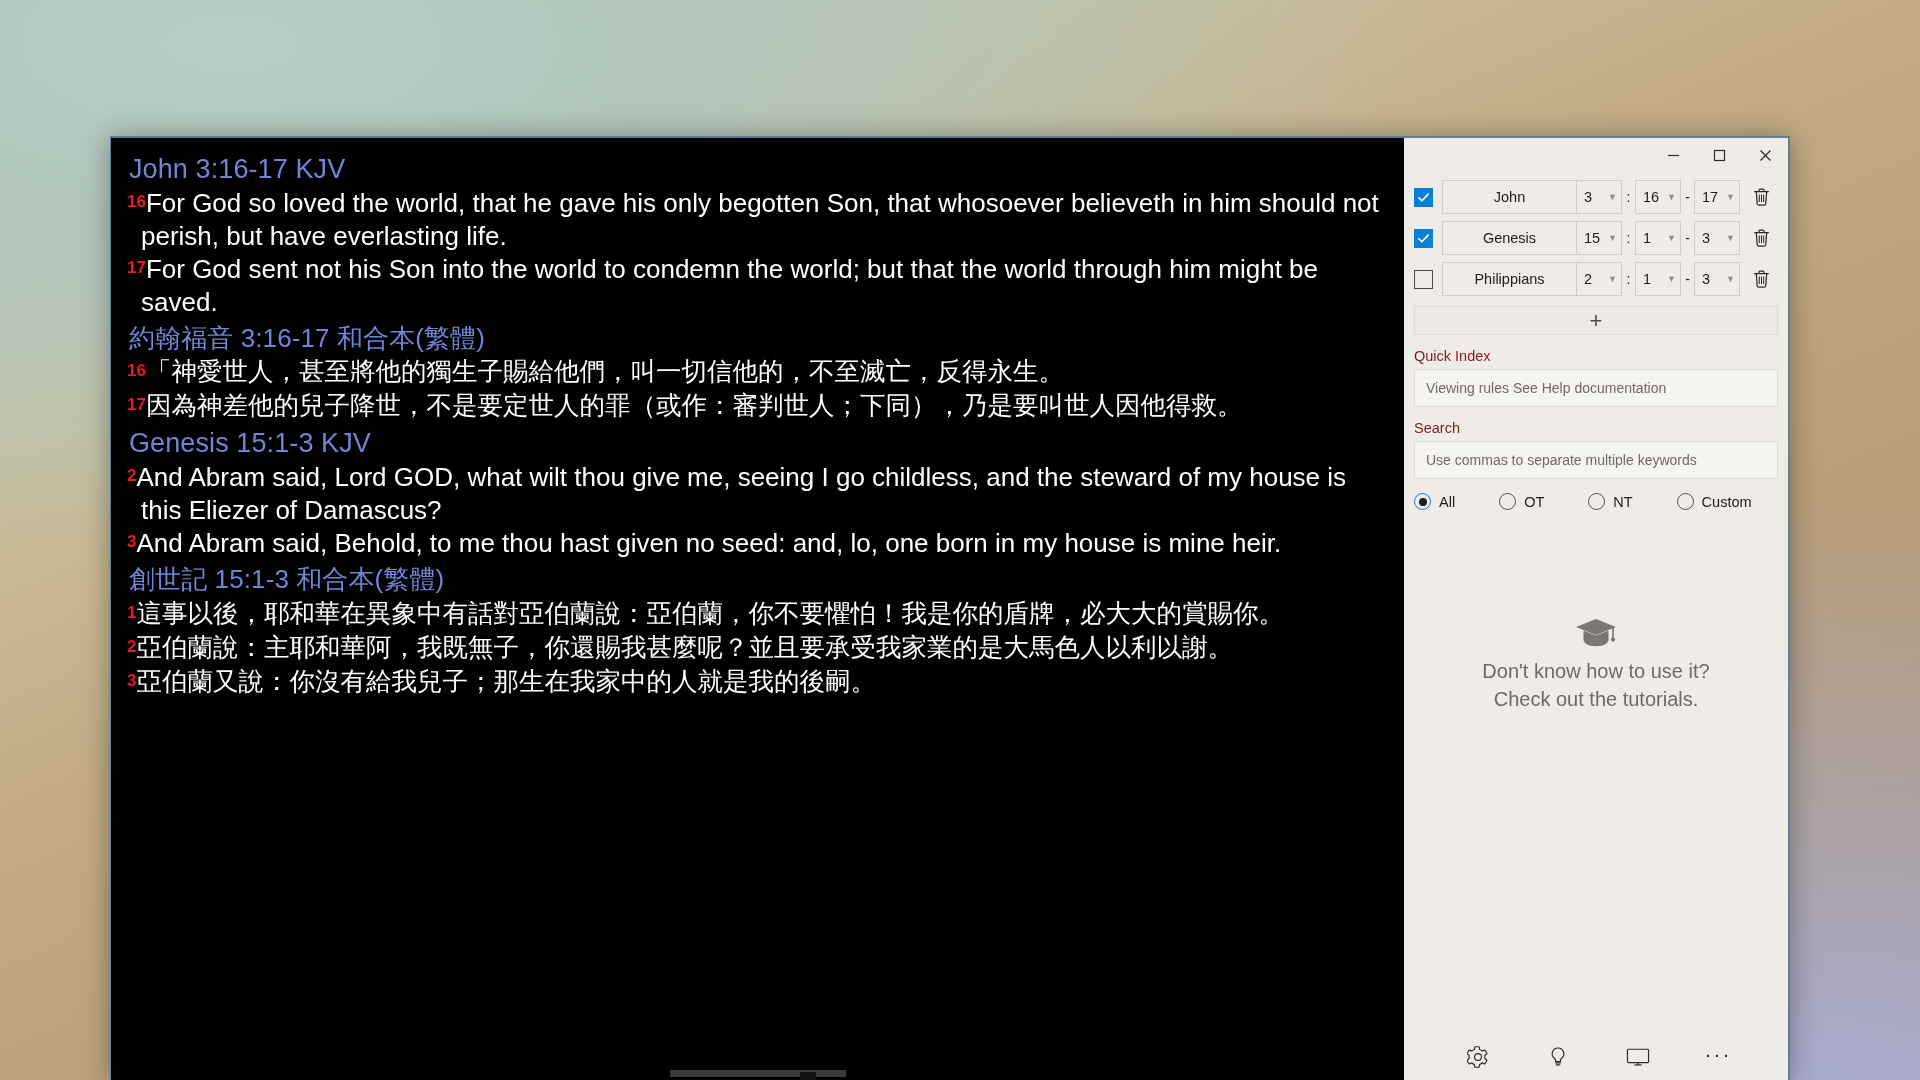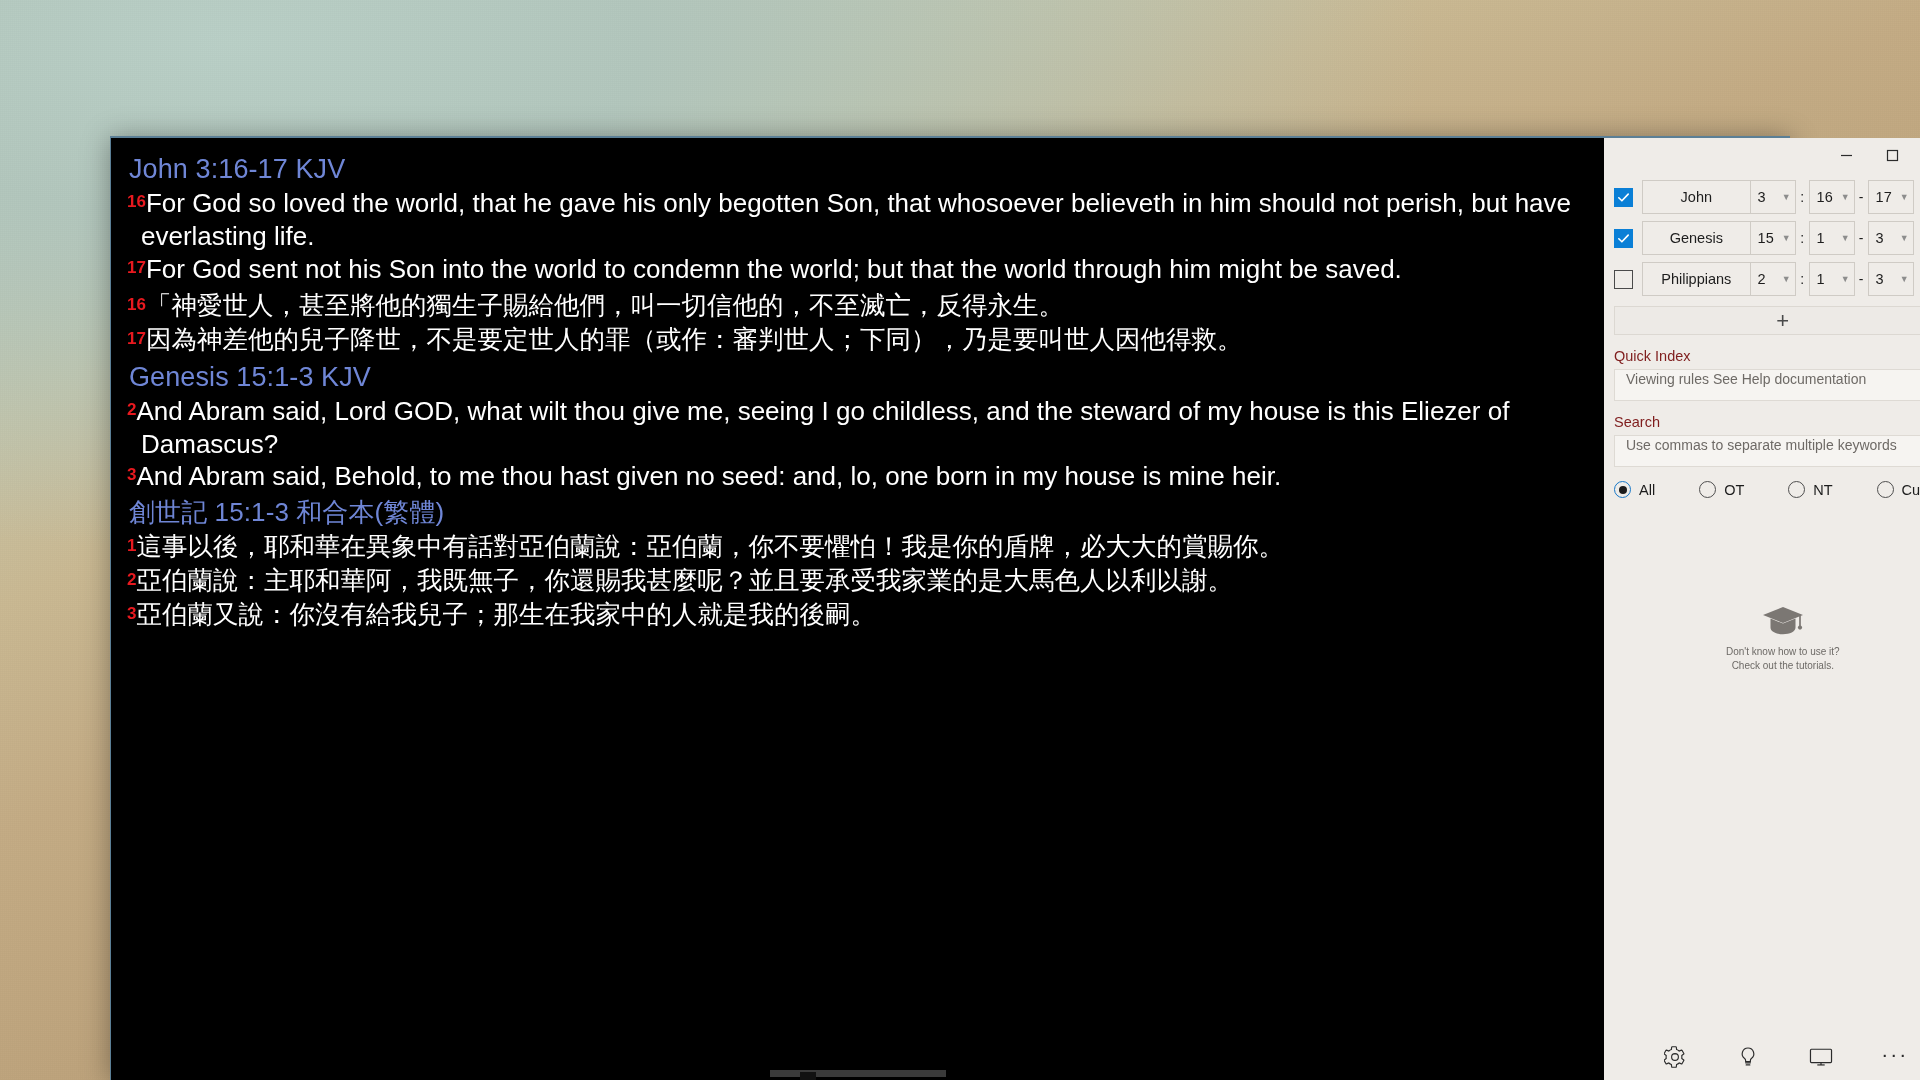--- a/index.html
+++ b/index.html
@@ -49,21 +49,21 @@
     box-shadow: 0 2px 26px rgba(0,0,0,.35);
     border-top: 2px solid #5b7f96;
     border-left: 1px solid #5b7f96;
     border-right: 2px solid #5b7f96;
     box-sizing: border-box;
   }
 
   
   #reading-pane {
     position: relative;
-    width: 1493px;
+    width: 1293px;
     background: #000000;
     overflow: hidden;
     flex: 0 0 auto;
   }
   #verse-scroll {
     padding: 14px 16px 0 16px;
     box-sizing: border-box;
     height: 100%;
   }
   .passage { margin: 0 0 3px 0; }
@@ -201,25 +201,25 @@
   }
   #add-row .plus { font-size: 22px; color: #4a4a4a; line-height: 1; font-weight: 300; }
 
   .section-label {
     margin: 13px 0 5px 10px;
     font-size: 14.5px;
     color: #7f1d1d;
   }
   .text-field {
     margin: 0 10px;
-    height: 32px;
+    height: 38px;
     border: 1px solid #dedad4;
     background: #f6f4f1;
     display: flex;
-    align-items: flex-start;
+    align-items: center;
     padding: 0 9px;
     box-sizing: border-box;
   }
   .text-field input {
     border: 0;
     outline: 0;
     background: transparent;
     width: 100%;
     font-family: "Liberation Sans", sans-serif;
     font-size: 14px;
@@ -260,21 +260,21 @@
     background: #1c1c1c;
   }
 
   #tutorial-block {
     margin-top: 108px;
     text-align: center;
     color: #6d6a66;
     flex: 0 0 auto;
   }
   #tutorial-block .cap { display: flex; justify-content: center; margin-bottom: 9px; }
-  .tut-line { font-size: 10px; line-height: 1.42; }
+  .tut-line { font-size: 20px; line-height: 1.42; }
 
   #sidebar-spacer { flex: 1 1 auto; }
 
   #bottom-bar {
     height: 46px;
     flex: 0 0 auto;
     display: flex;
     align-items: center;
     justify-content: space-around;
     padding: 0 30px 0 34px;
@@ -308,20 +308,21 @@
 <div id="app-window">
 
   <div id="reading-pane">
     <div id="verse-scroll">
         <div class="passage">
           <div class="passage-title">John 3:16-17 KJV</div>
           <div class="verse"><span class="vnum">16</span><span>For God so loved the world, that he gave his only begotten Son, that whosoever believeth in him should not perish, but have everlasting life.</span></div>
           <div class="verse"><span class="vnum">17</span><span>For God sent not his Son into the world to condemn the world; but that the world through him might be saved.</span></div>
         </div>
         <div class="passage">
+          <div class="passage-title cjk">約翰福音 3:16-17 和合本(繁體)</div>
           <div class="verse cjk"><span class="vnum">16</span><span>「神愛世人，甚至將他的獨生子賜給他們，叫一切信他的，不至滅亡，反得永生。</span></div>
           <div class="verse cjk"><span class="vnum">17</span><span>因為神差他的兒子降世，不是要定世人的罪（或作：審判世人；下同），乃是要叫世人因他得救。</span></div>
         </div>
         <div class="passage">
           <div class="passage-title">Genesis 15:1-3 KJV</div>
           <div class="verse"><span class="vnum">2</span><span>And Abram said, Lord GOD, what wilt thou give me, seeing I go childless, and the steward of my house is this Eliezer of Damascus?</span></div>
           <div class="verse"><span class="vnum">3</span><span>And Abram said, Behold, to me thou hast given no seed: and, lo, one born in my house is mine heir.</span></div>
         </div>
         <div class="passage">
           <div class="passage-title cjk">創世記 15:1-3 和合本(繁體)</div>

